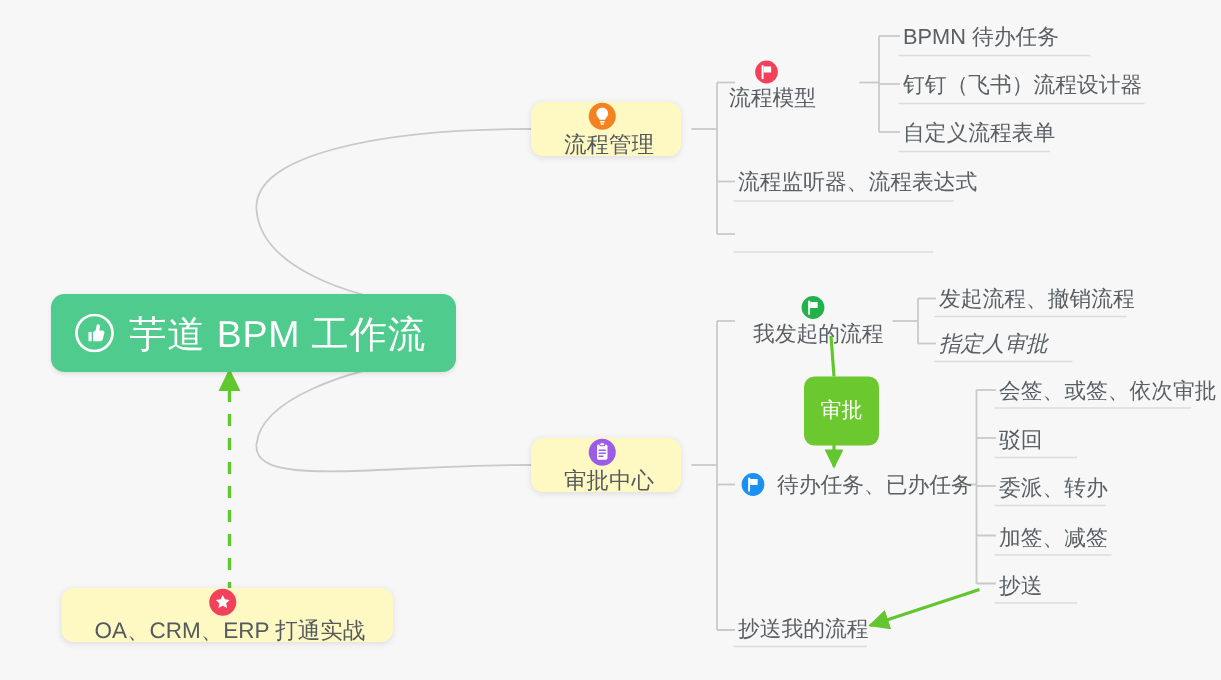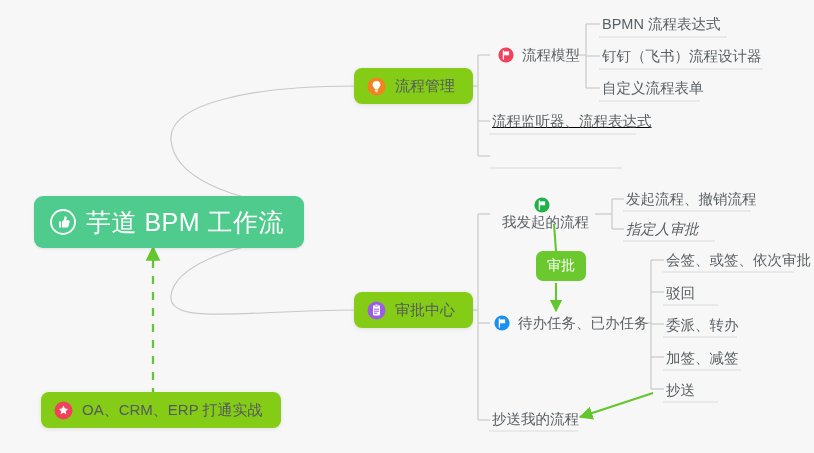--- a/index.html
+++ b/index.html
@@ -47,25 +47,26 @@
   }
   .root-label {
     color: #ffffff;
     font-size: 25px;
     letter-spacing: 0.5px;
     margin-left: 10px;
   }
 
   
   .card-node {
-    background: #84cc16;
+    background: #fef9c3;
     border-radius: 8px;
     padding: 0 18px 0 13px;
     height: 36px;
     box-shadow: 0 1px 4px rgba(0,0,0,0.10);
+    flex-direction: column;
   }
   .card-label {
     color: #555a5e;
     font-size: 15px;
     margin-left: 9px;
   }
 
   
   .plain-node {
     padding: 0 10px 0 2px;
@@ -76,21 +77,21 @@
     font-size: 14.5px;
   }
   .plain-label.with-icon {
     margin-left: 8px;
   }
 
   
   .pill-node {
     background: #6bc82f;
     border-radius: 7px;
-    height: 30px;
+    height: 46px;
     padding: 0 11px;
     justify-content: center;
   }
   .pill-label {
     color: #ffffff;
     font-size: 14px;
   }
 
   
   .icon {
@@ -211,42 +212,42 @@
         <path d="M9.5 3.9 c-2.3 0-3.9 1.7-3.9 3.8 c0 1.5 0.9 2.4 1.5 3.1
                  c0.3 0.4 0.5 0.7 0.5 1.1 h3.8 c0-0.4 0.2-0.7 0.5-1.1
                  c0.6-0.7 1.5-1.6 1.5-3.1 c0-2.1-1.6-3.8-3.9-3.8 z" fill="#ffffff"></path>
         <rect x="7.8" y="12.6" width="3.4" height="1.1" rx="0.5" fill="#ffffff"></rect>
         <rect x="8.3" y="14.2" width="2.4" height="1.0" rx="0.5" fill="#ffffff"></rect>
       </svg>
     </span>
     <span class="card-label">流程管理</span>
   </div>
 
-  <div class="node plain-node" style="left:496px; top:40px;">
+  <div class="node plain-node" style="left:476px; top:40px;flex-direction:column;">
     <span class="icon">
       <svg width="16" height="16" viewBox="0 0 16 16">
         <circle cx="8" cy="8" r="7.6" fill="#f2415a"></circle>
         <path d="M5.4 3.9 v8.3" stroke="#ffffff" stroke-width="1.3" stroke-linecap="round"></path>
         <path d="M6.1 4.4 h5 v3.9 h-5 z" fill="#ffffff"></path>
       </svg>
     </span>
     <span class="plain-label with-icon">流程模型</span>
   </div>
 
   <div class="node plain-node" style="left:600px; top:9px;">
-    <span class="plain-label">BPMN 流程表达式</span>
+    <span class="plain-label">BPMN 待办任务</span>
   </div>
   <div class="node plain-node" style="left:600px; top:73px;">
     <span class="plain-label">自定义流程表单</span>
   </div>
   <div class="node plain-node" style="left:600px; top:41px;">
     <span class="plain-label">钉钉（飞书）流程设计器</span>
   </div>
 
-  <div class="node plain-node" style="left:490px; top:106px;text-decoration:underline;">
+  <div class="node plain-node" style="left:490px; top:106px;">
     <span class="plain-label">流程监听器、流程表达式</span>
   </div>
 
   <div class="node card-node" style="left:354px; top:292px;text-align:center;">
     <span class="icon">
       <svg width="19" height="19" viewBox="0 0 19 19">
         <circle cx="9.5" cy="9.5" r="9" fill="#9b5de5"></circle>
         <rect x="6.0" y="4.3" width="7.0" height="10.2" rx="1.1" fill="#ffffff"></rect>
         <rect x="7.8" y="3.2" width="3.4" height="2.0" rx="0.9" fill="#ffffff" stroke="#9b5de5" stroke-width="0.7"></rect>
         <path d="M7.4 8.2 h4.2 M7.4 10.2 h4.2 M7.4 12.2 h2.6" stroke="#9b5de5" stroke-width="1.0" stroke-linecap="round"></path>

